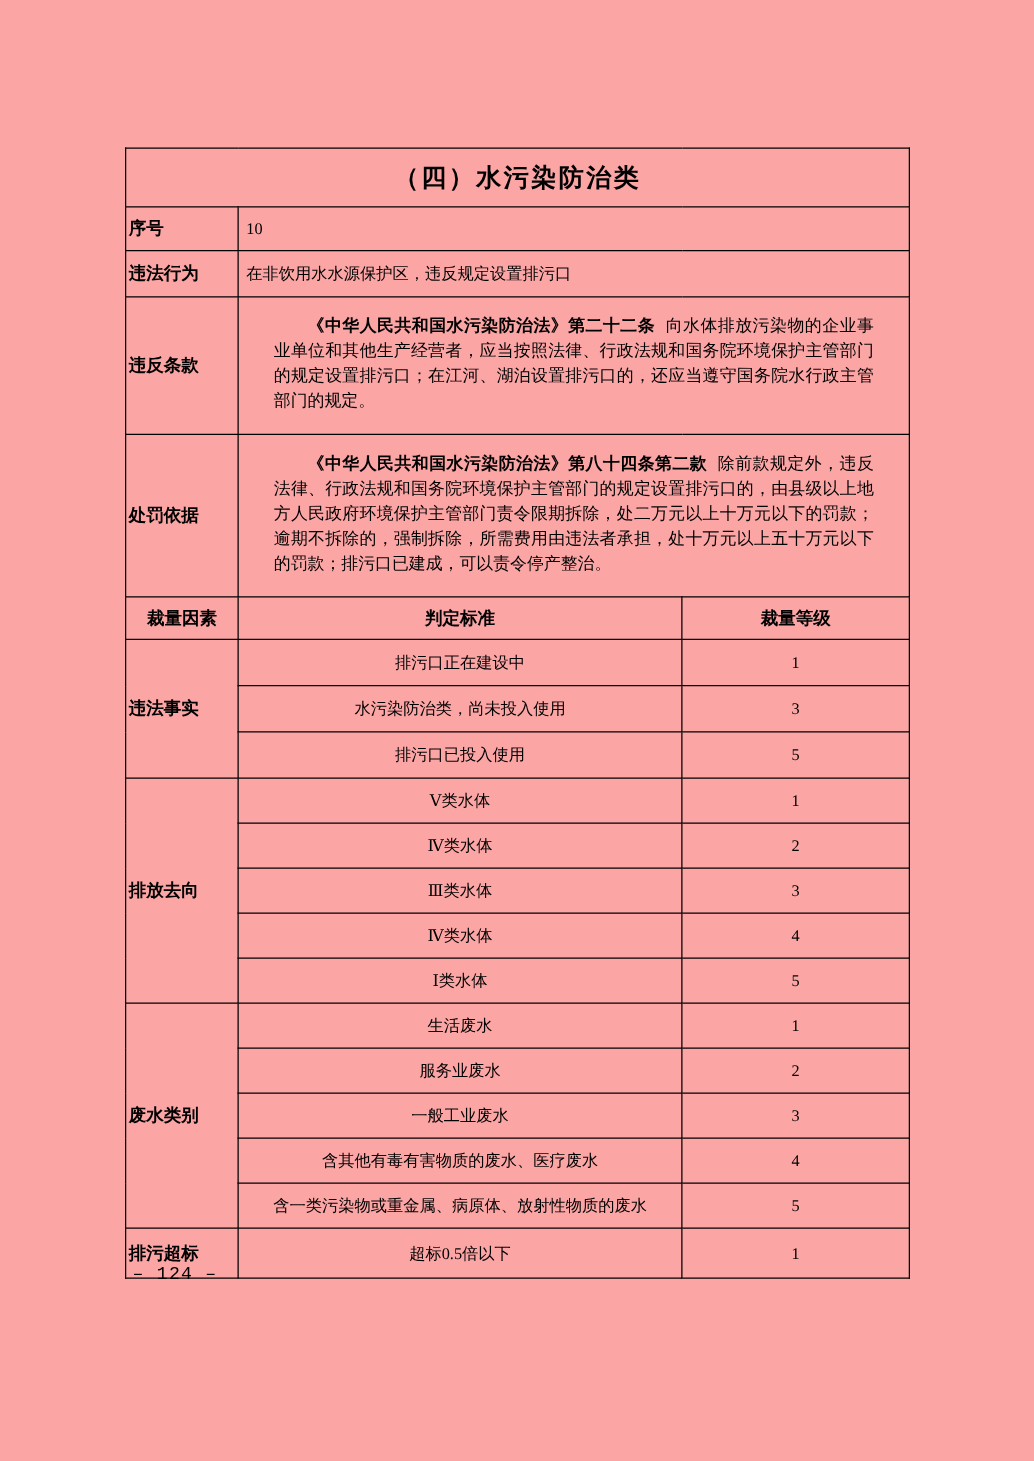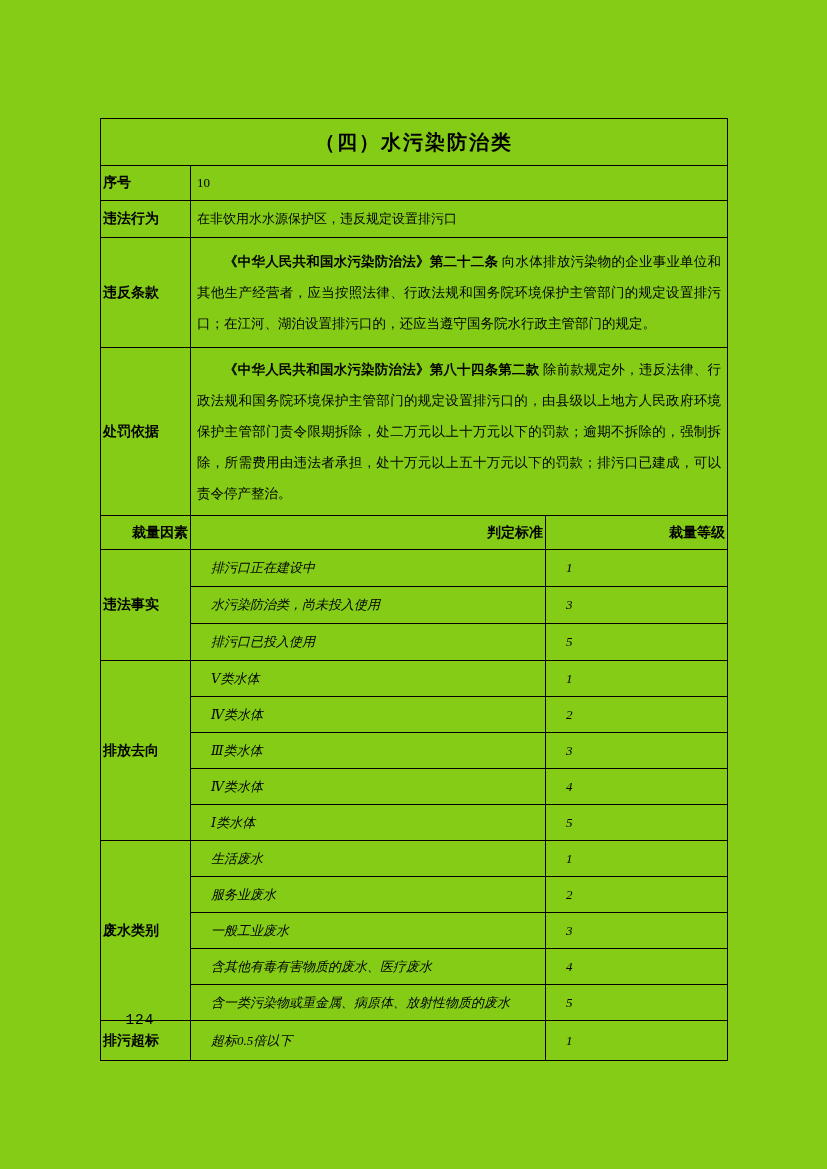--- a/index.html
+++ b/index.html
@@ -1,21 +1,21 @@
 <!DOCTYPE html>
 <html><head>
 <meta charset="utf-8">
 <style>
   * { margin: 0; padding: 0; box-sizing: border-box; }
   html, body { background: #ffffff; }
   .page {
     position: relative;
     width: 827px;
     height: 1169px;
-    background: #84cc16;
+    background: #fca5a5;
     color: #000000;
     font-family: "Liberation Serif", "DejaVu Serif", serif;
     overflow: hidden;
   }
   table.doc-table {
     position: absolute;
     left: 100px;
     top: 118px;
     width: 627px;
     border-collapse: collapse;
@@ -38,36 +38,37 @@
     font-size: 14px;
     padding: 2px;
   }
   .center-cell {
     text-align: left;
     font-size: 13px;
     padding: 2px 6px;
   }
   .para-cell {
     font-size: 13.5px;
-    line-height: 31px;
-    padding: 6px 6px;
+    line-height: 20px;
+    padding: 6px 28px;
     text-align: justify;
     text-indent: 2em;
+    font-family: Liberation Mono, monospace;
   }
   .bold { font-weight: bold; }
   .header-cell {
-    text-align: right;
+    text-align: center;
     font-weight: bold;
     font-size: 14px;
     padding: 2px;
   }
   .item-cell {
+    text-align: center;
     font-size: 13px;
-    padding: 2px 20px;
-    font-style: italic;
+    padding: 2px 6px;
   }
   .page-number {
     position: absolute;
     left: 106px;
     top: 1012px;
     font-size: 14.5px;
     letter-spacing: 1px;
     font-family: Liberation Mono, monospace;
   }
 </style>

